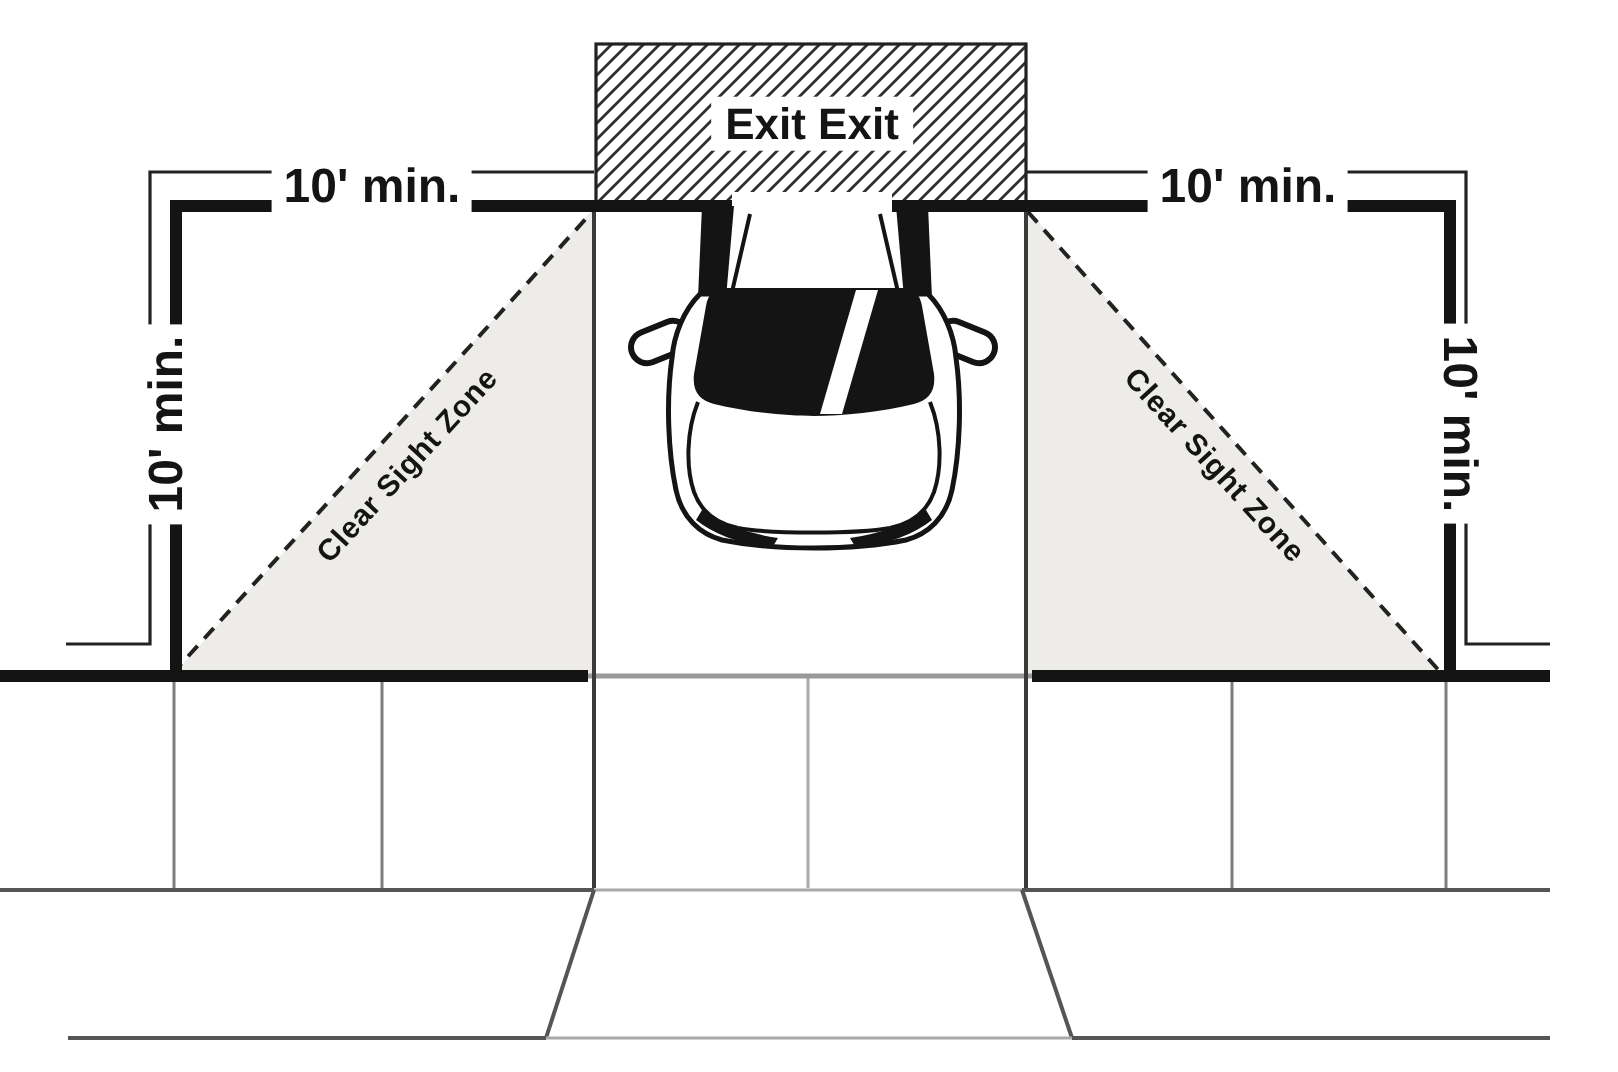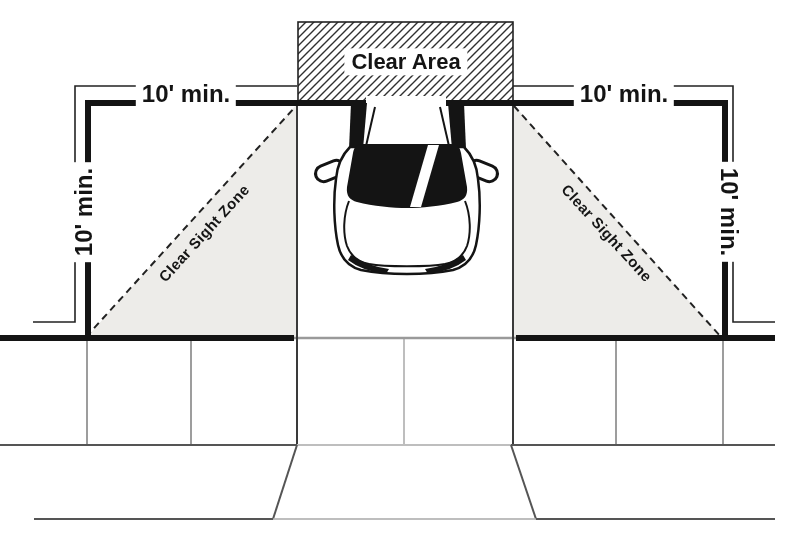--- a/index.html
+++ b/index.html
@@ -118,21 +118,21 @@
                L353,153 C354,147 357,144 363,144 Z"></path>
       <polygon points="428,145 439,145 421,207 410,207" class="car-white"></polygon>
       <path d="M349,201 C343,216 343,234 347,246 C351,257 359,262 369,264" class="car-line"></path>
       <path d="M465,201 C471,216 471,234 467,246 C463,257 455,262 445,264" class="car-line"></path>
       <path d="M369,264 C385,267 429,267 445,264" class="car-line"></path>
       <path d="M351,255 Q367,266 389,269 L386,274 Q362,271 348,260 Z" class="car-black"></path>
       <path d="M463,255 Q447,266 425,269 L428,274 Q452,271 466,260 Z" class="car-black"></path>
     </g>
   </svg>
 
-  <div class="lbl lbl-exit">Clear Area</div>
+  <div class="lbl lbl-exit">Exit Exit</div>
 
   <div class="lbl dim dim-tl">10' min.</div>
   <div class="lbl dim dim-tr">10' min.</div>
   <div class="lbl dim dim-l">10' min.</div>
   <div class="lbl dim dim-r">10' min.</div>
 
   <div class="lbl csz csz-l">Clear Sight Zone</div>
   <div class="lbl csz csz-r">Clear Sight Zone</div>
 
 </div>

